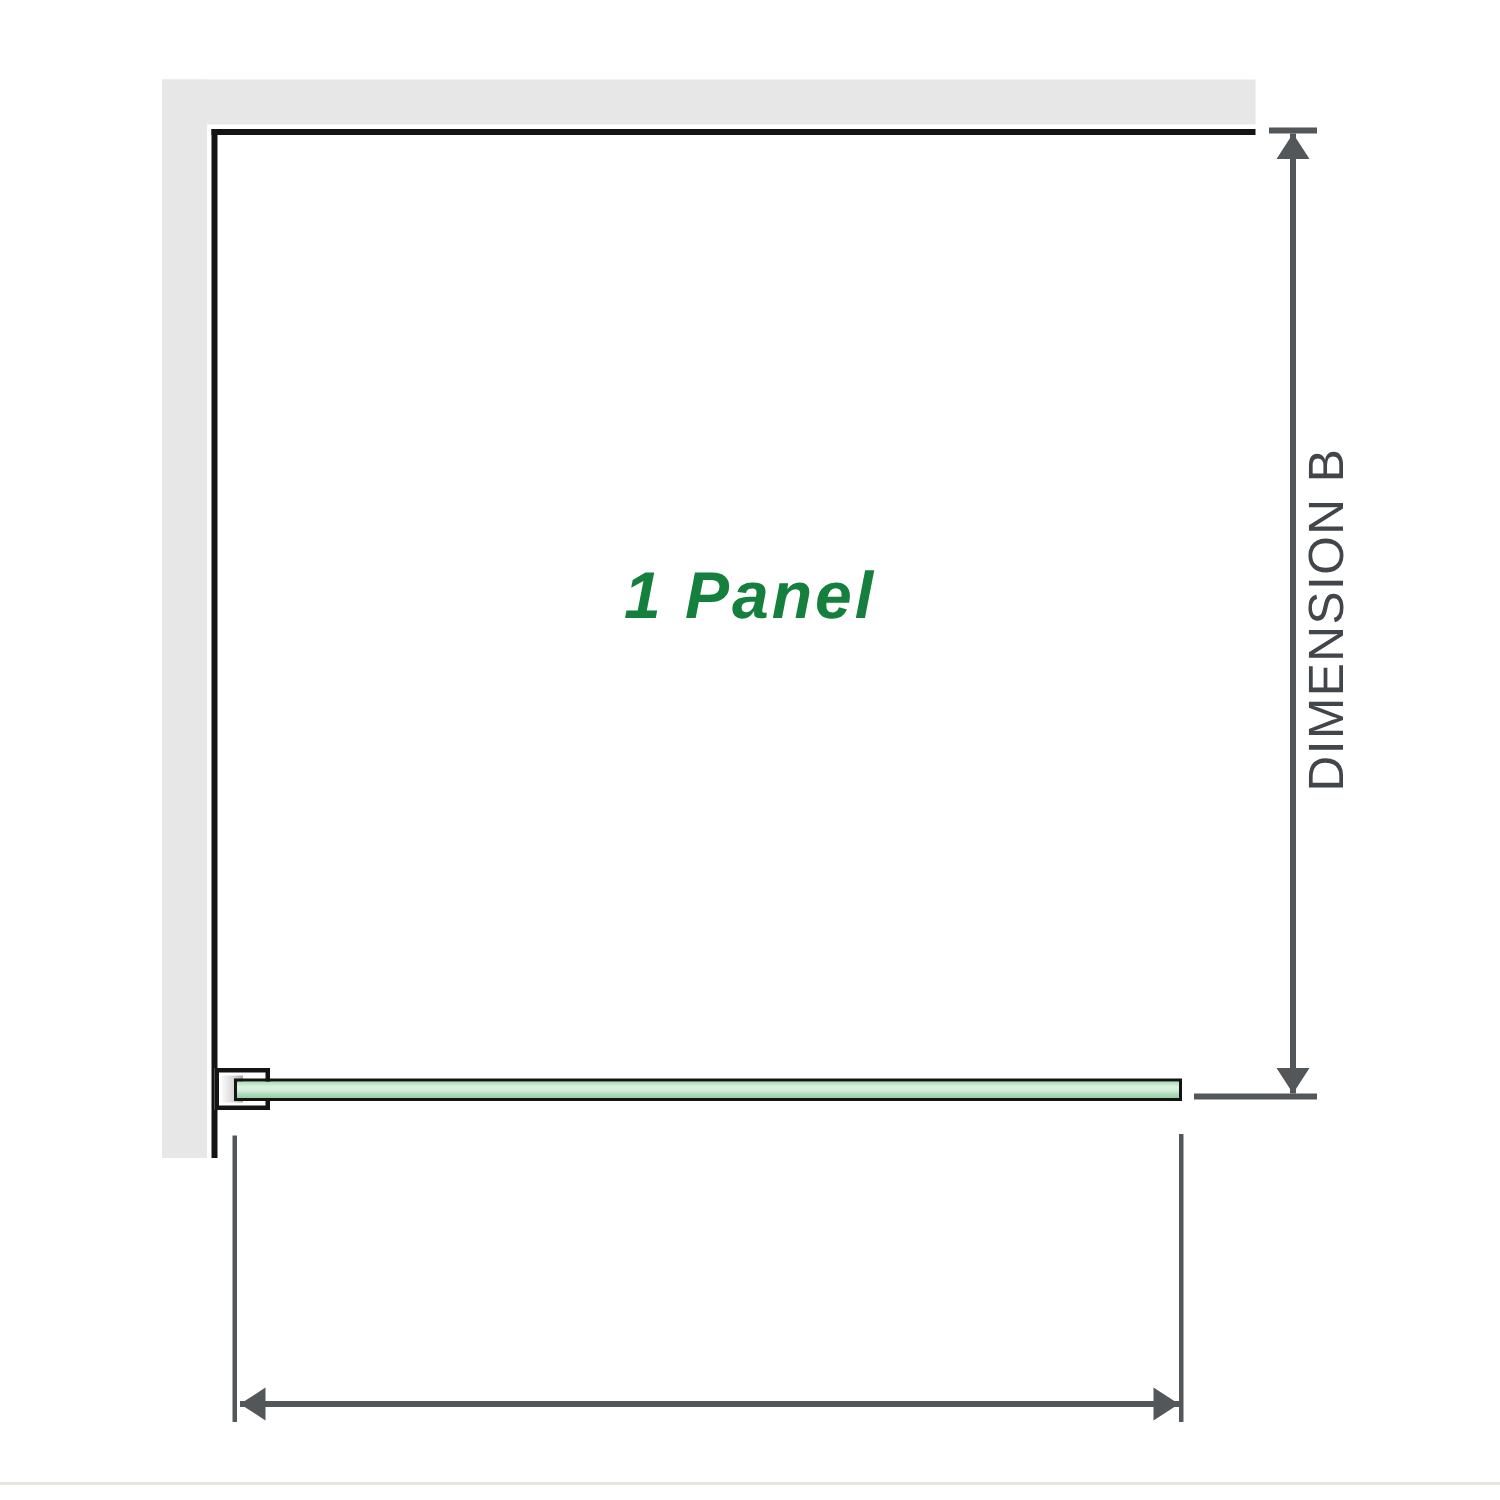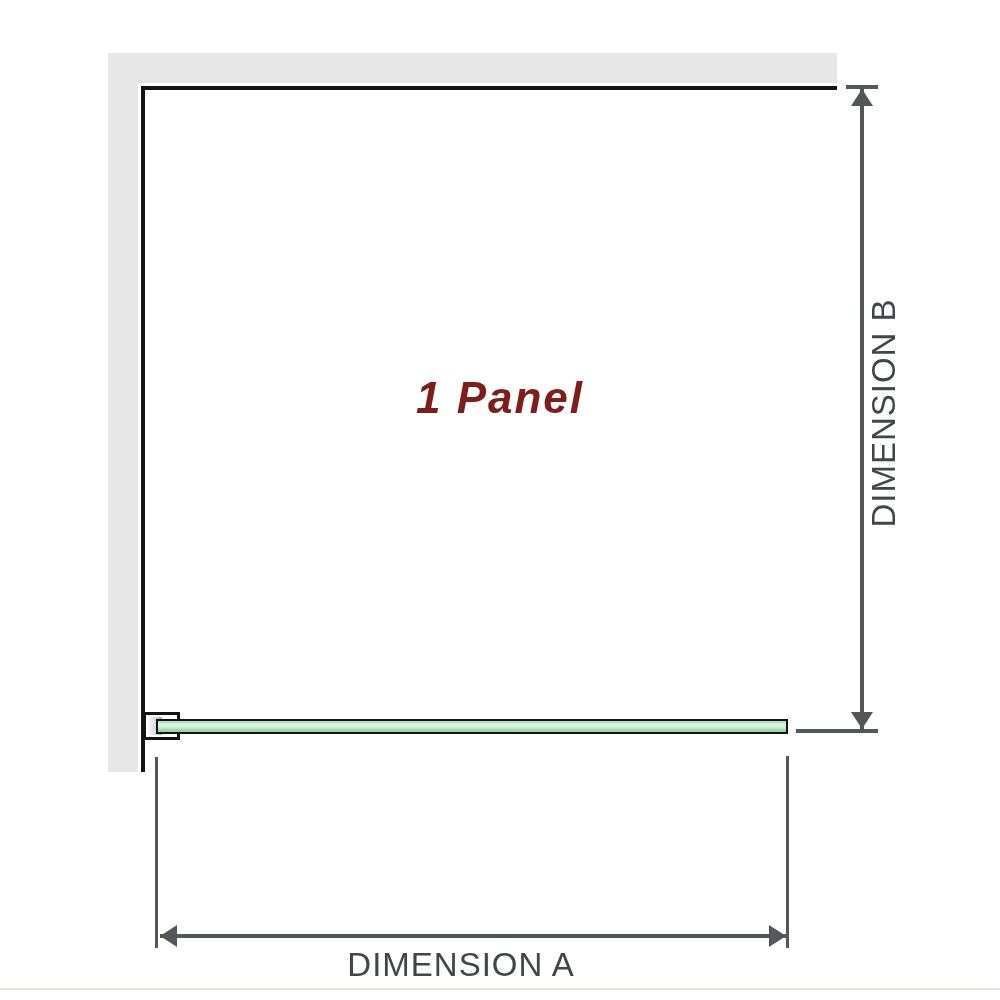--- a/index.html
+++ b/index.html
@@ -23,21 +23,21 @@
 
   
   .edge-top  { left:141px; top:86px;  width:696px; height:4px;   background:#141414; }
   .edge-left { left:141px; top:86px;  width:4px;   height:686px; background:#141414; }
 
   
   .panel-label {
     left:340px; top:368px; width:320px; height:60px;
     line-height:60px; text-align:center;
     font-size:44px; font-style:italic; font-weight:bold;
-    letter-spacing:2px; color:#7f1d1d;
+    letter-spacing:2px; color:#15803d;
   }
 
   
   .bracket {
     left:143px; top:712px; width:37px; height:28px;
     border:3px solid #141414; background:#ffffff; box-sizing:border-box;
   }
   .bracket-channel {
     left:147px; top:717px; width:15px; height:18px;
     background:linear-gradient(90deg,#fdfdfd 0%,#d9d9d9 55%,#a8a8a8 100%);
@@ -115,17 +115,16 @@
   <div class="abs dim dimB-line"></div>
   <div class="abs arrow-up"></div>
   <div class="abs arrow-down"></div>
   <div class="abs dimB-label">DIMENSION B</div>
 
   <div class="abs dim extA-left"></div>
   <div class="abs dim extA-right"></div>
   <div class="abs dim dimA-line"></div>
   <div class="abs arrow-left"></div>
   <div class="abs arrow-right"></div>
-  <div class="abs dimA-label">DIMENSION A</div>
 
   <div class="abs footer-divider"></div>
 
 </div>
 
 </body></html>

